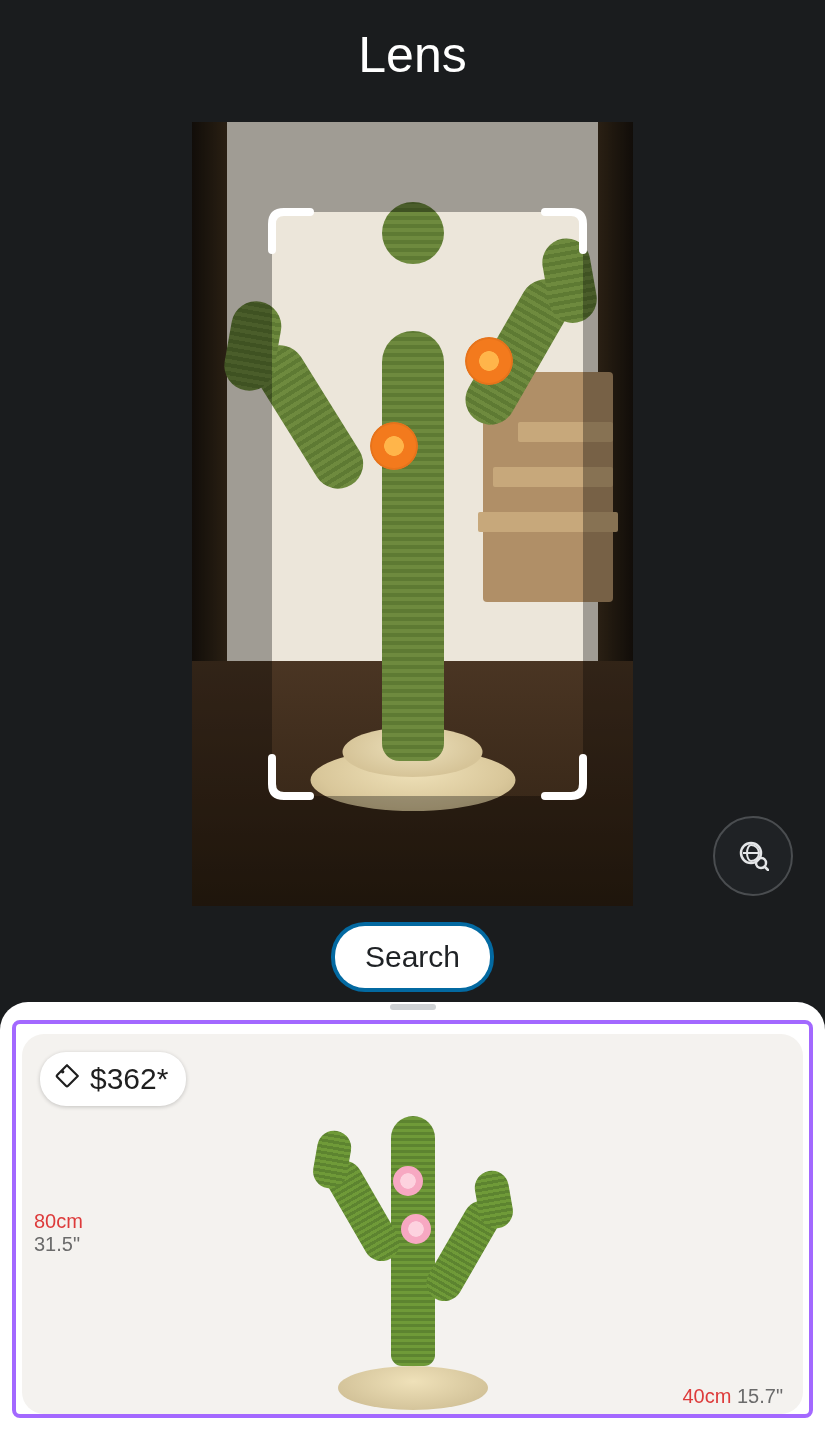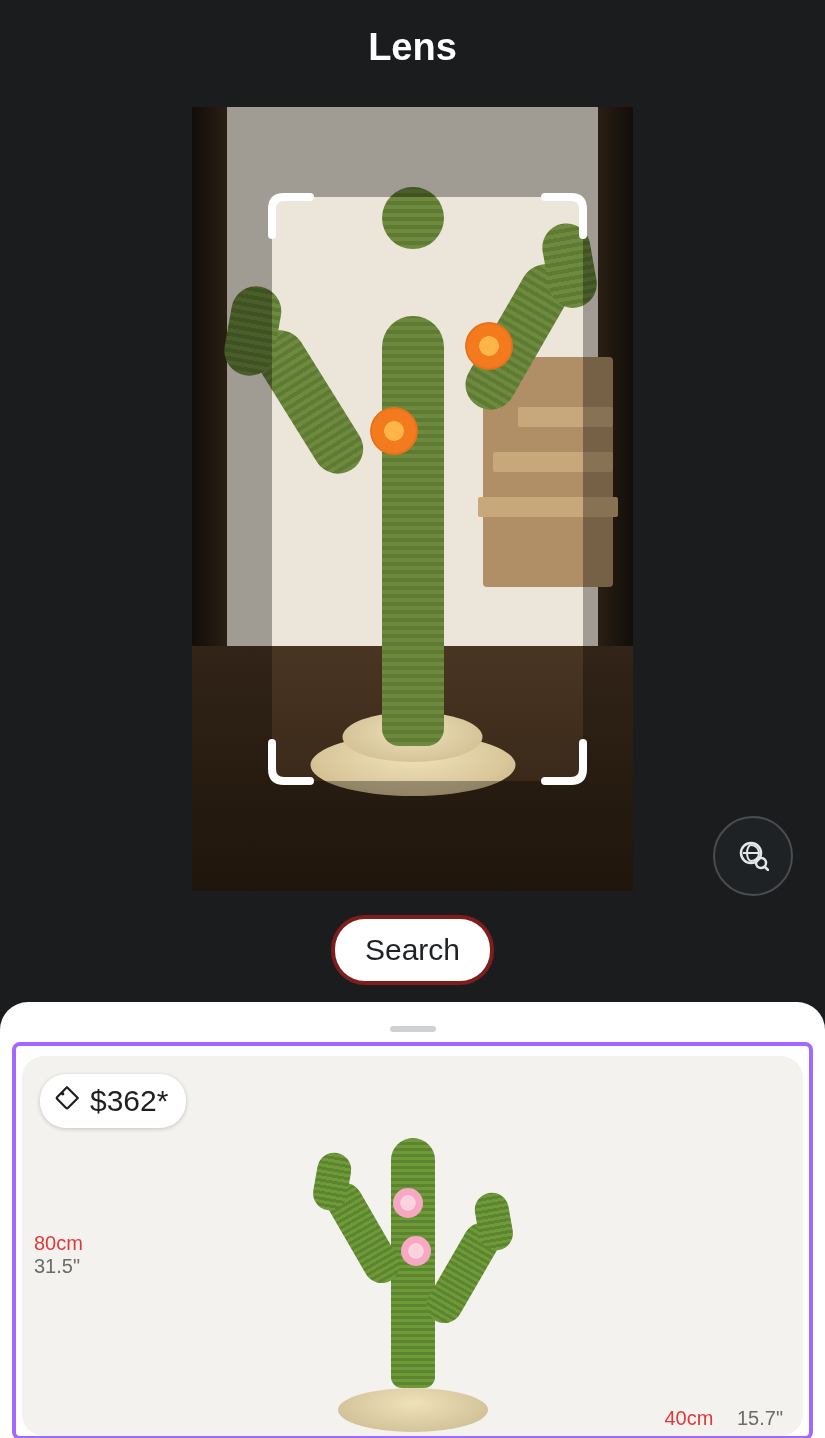--- a/index.html
+++ b/index.html
@@ -6,21 +6,21 @@
   html, body { width: 825px; height: 1438px; overflow: hidden; font-family: Arial, Helvetica, sans-serif; }
   body { background: #1a1c1e; position: relative; }
 
   .header {
     width: 100%;
     text-align: center;
     padding-top: 26px;
   }
   .logo { display: inline-flex; align-items: baseline; gap: 6px; color: #fff; }
   .logo-google { font-weight: 700; font-size: 38px; letter-spacing: -0.5px; }
-  .logo-lens { font-weight: 700; font-size: 38px; }
+  .logo-lens { font-weight: 400; font-size: 50px; }
 
   .stage {
     position: relative;
     width: 441px;
     height: 784px;
     margin: 38px auto 0;
     overflow: hidden;
   }
   
   .photo-scene {
@@ -94,43 +94,43 @@
 
   .lens-btn {
     position:absolute; right:32px; top:816px;
     width:80px; height:80px; border-radius:50%;
     background:#1f2225; border:2px solid #4a4d50;
     display:flex; align-items:center; justify-content:center;
     color:#e4e6e8;
   }
 
   .modes {
-    margin: 24px auto 0;
+    margin: 16px auto 0;
     width: fit-content;
-    background:#7f1d1d;
+    background:#0369a1;
     border-radius: 34px;
     padding: 4px;
     display:flex;
     gap:10px;
   }
   .mode {
     padding: 14px 30px;
     border-radius: 30px;
     font-size: 30px;
     color:#c9ccce;
     cursor:pointer;
   }
   .mode.active { background:#fff; color:#1f2225; font-weight:500; }
 
   .sheet {
     position:absolute; left:0; right:0; bottom:0;
     height: 436px;
     background:#ffffff;
     border-radius: 28px 28px 0 0;
-    padding-top: 24px;
+    padding-top: 2px;
   }
   .grab { width:46px; height:6px; border-radius:3px; background:#cfd2d5;
           margin: 0 auto 10px; }
   .hl-frame { margin: 0 12px; border:4px solid #a368ff; border-radius:8px;
               padding:10px 6px 0; height:398px; display:flex; gap:22px; }
   .card {
     flex:1; border-radius:22px; position:relative; overflow:hidden;
     background:#f4f2ef;
   }
   .price-chip {
@@ -166,21 +166,21 @@
   .card2 .mini .m-arm::after {
     background: repeating-linear-gradient(0deg,#3f9a30 0 3px,#348527 3px 6px);
   }
   .card2 .mini .m-base { opacity:0; }
 
   .dim-label { position:absolute; font-size:20px; font-family: Arial; }
   .dim-label .red { color:#dd3b3b; display:block; }
   .dim-label .gray { color:#6b6b6b; display:block; }
   .dim1 { left:12px; top:176px; text-align:left; }
   .dim2 { right:20px; bottom:6px; text-align:left; white-space:nowrap; }
-  .dim2 .red { display:inline; margin-right:18px; }
+  .dim2 .red { display:inline; margin-right:0; }
   .dim2 .gray{ display:inline; }
 </style>
 </head>
 <body>
 
 <div class="header">
   <div class="logo">
     <span class="logo-lens">Lens</span>
   </div>
 </div>

